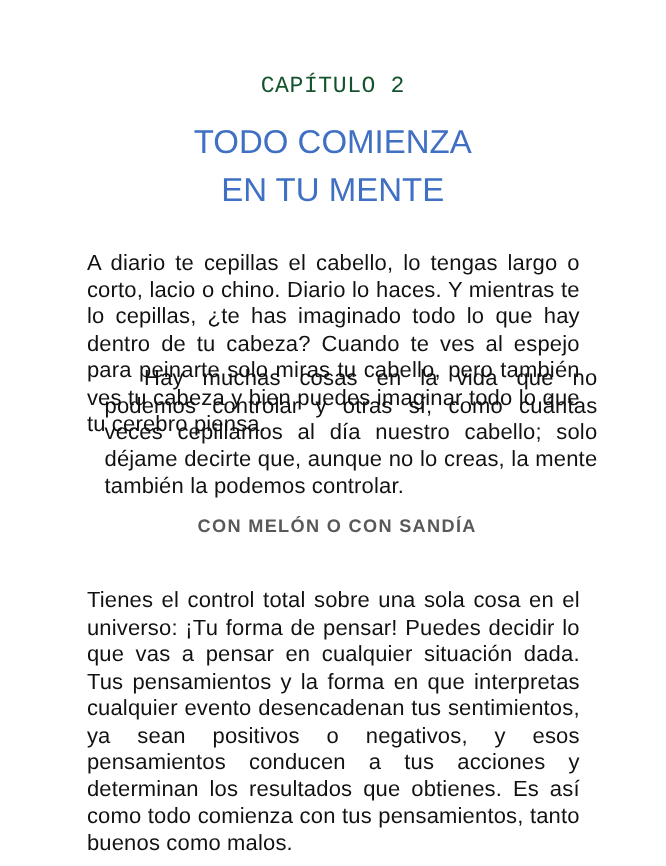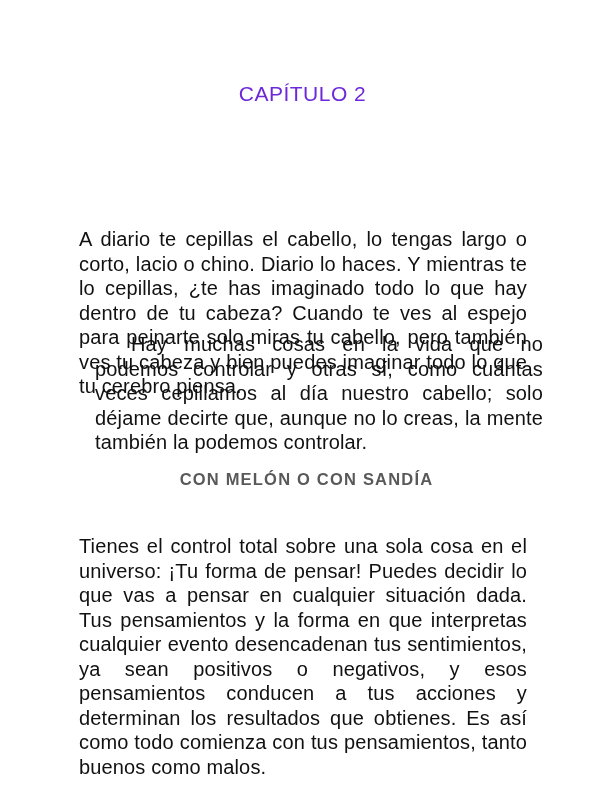--- a/index.html
+++ b/index.html
@@ -15,27 +15,27 @@
     }
     .page {
       position: absolute;
       left: 0; top: 0;
       width: 605px;
       height: 787px;
       background: #ffffff;
     }
     .chapter-label {
       position: absolute;
-      top: 82px;
+      top: 68px;
       left: 0;
       width: 605px;
       text-align: center;
-      font-family: Liberation Sans, sans-serif;
+      font-family: Liberation Mono, monospace;
       font-size: 21px;
-      color: #6d28d9;
+      color: #14532d;
       letter-spacing: 0.5px;
     }
     .chapter-title {
       position: absolute;
       top: 108px;
       left: 0;
       width: 605px;
       text-align: center;
       font-family: "Liberation Sans", sans-serif;
       font-size: 30px;
@@ -87,20 +87,24 @@
       color: #7f9fdf;
     }
   </style>
 </head>
 <body>
 
 <div class="page">
 
   <div class="chapter-label">CAPÍTULO 2</div>
 
+  <div class="chapter-title">
+    <div>TODO COMIENZA</div>
+    <div>EN TU MENTE</div>
+  </div>
 
   <div class="body-text" id="p1">
     <p>A diario te cepillas el cabello, lo tengas largo o corto, lacio o chino. Diario lo haces. Y mientras te lo cepillas, ¿te has imaginado todo lo que hay dentro de tu cabeza? Cuando te ves al espejo para peinarte solo miras tu cabello, pero también ves tu cabeza y bien puedes imaginar todo lo que tu cerebro piensa.</p>
   </div>
 
   <div class="body-text" id="p2">
     <p class="indent">Hay muchas cosas en la vida que no podemos controlar y otras sí, como cuántas veces cepillamos al día nuestro cabello; solo déjame decirte que, aunque no lo creas, la mente también la podemos controlar.</p>
   </div>
 
   <div class="section-title">CON MELÓN O CON SANDÍA</div>

